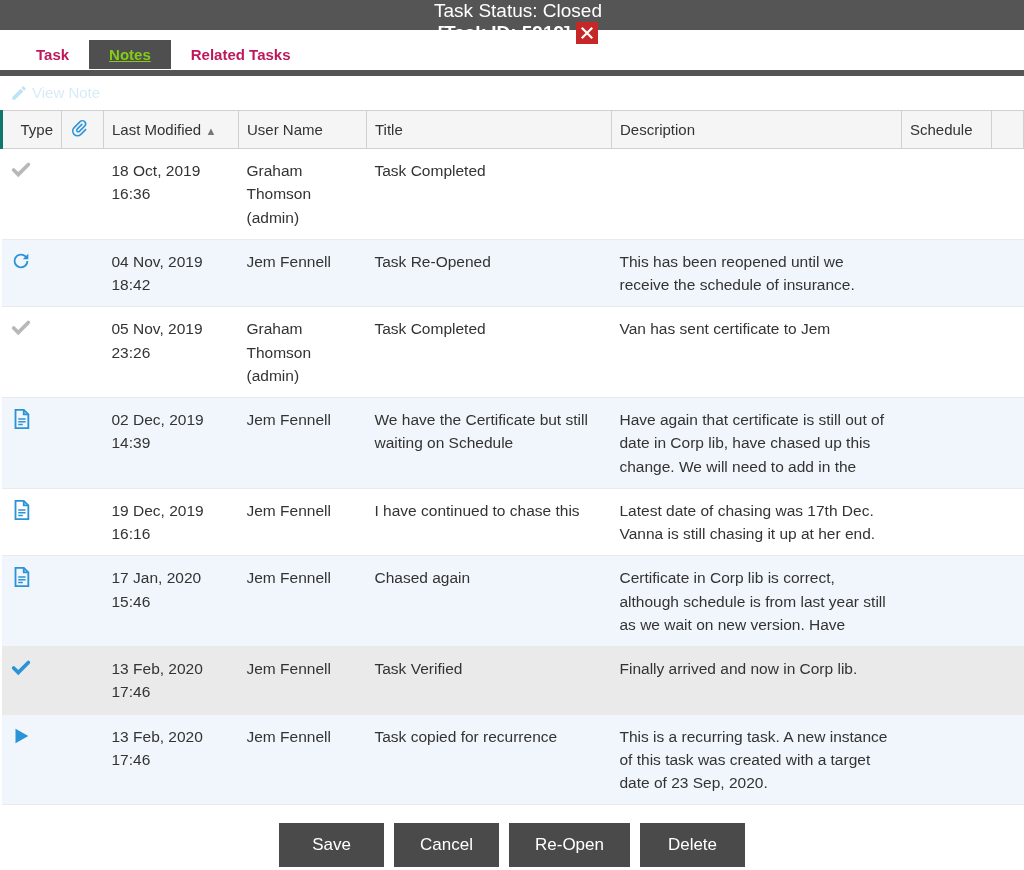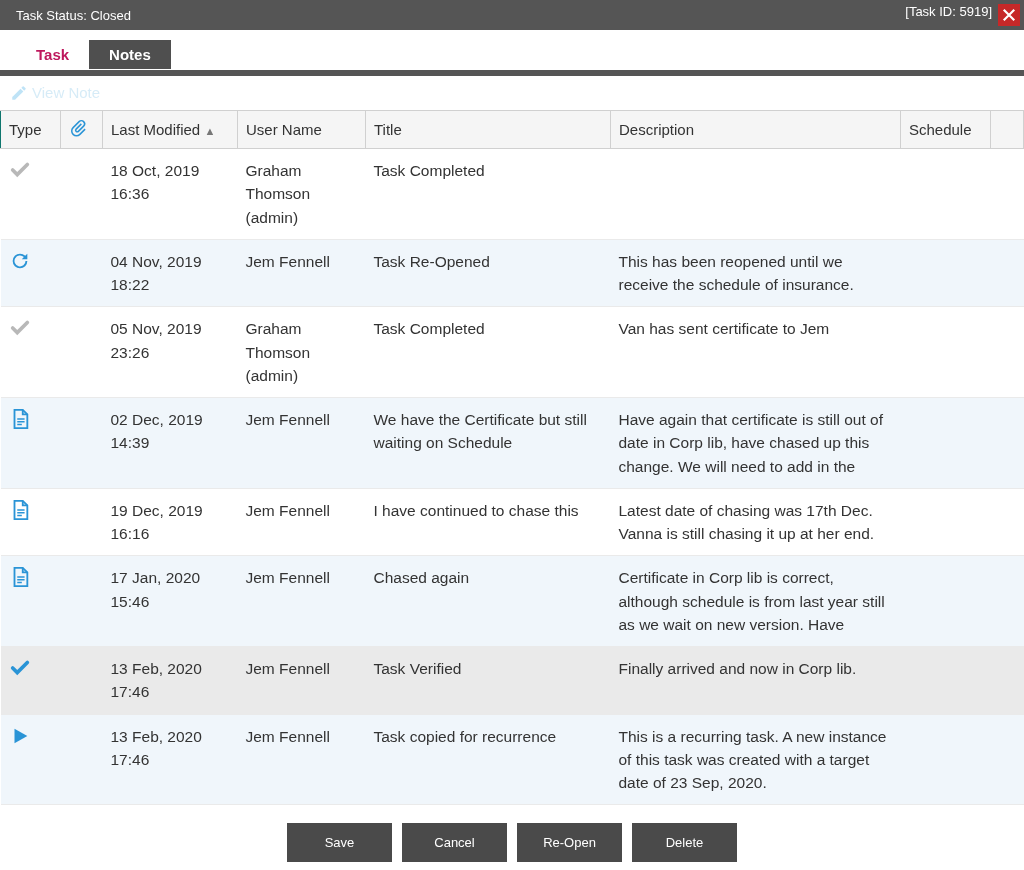--- a/index.html
+++ b/index.html
@@ -1,51 +1,51 @@
 <!DOCTYPE html>
 <html><head>
 <meta charset="utf-8">
 <style>
   * { box-sizing: border-box; margin: 0; padding: 0; }
   body { font-family: "Segoe UI", Arial, sans-serif; font-size: 15px; color: #333; width: 1024px; height: 870px; background: #fff; overflow: hidden; }
 
-  .titlebar { background: #555; color: #fff; height: 30px; display: flex; align-items: center; justify-content: space-between; font-size: 13px; padding: 0 4px 0 16px; }
-  .titlebar-right { display: flex; gap: 6px; }
+  .titlebar { background: #555; color: #fff; height: 30px; display: flex; align-items: center; justify-content: space-between; font-size: 19px; padding: 0 4px 0 16px; flex-direction: column; }
+  .titlebar-right { display: flex; gap: 6px; font-weight: bold; }
   .close-btn { width: 22px; height: 22px; background: #c62828; display: flex; align-items: center; justify-content: center; cursor: pointer; }
   .close-btn svg { width: 14px; height: 14px; }
 
   .tabs-bar { background: #fff; display: flex; align-items: center; height: 40px; padding: 8px 16px 0 16px; gap: 0; }
   .tab { padding: 6px 20px; font-weight: 600; color: #be185d; cursor: pointer; background: #fff; }
-  .tab.active { background: #4f4f4f; color: #ffffff; }
+  .tab.active { background: #4f4f4f; color: #84cc16; text-decoration: underline; }
   .tab-underline { height: 6px; background: #555; }
 
   .toolbar { display: flex; align-items: center; padding: 6px 10px; gap: 6px; height: 34px;}
   .toolbar .link { color: #bcdff2; font-size: 15px; cursor: default; display: flex; align-items: flex-start; gap: 4px; opacity: 0.6;}
   .toolbar svg { width: 18px; height: 18px; fill: #4fb3e8; opacity: 0.6;}
 
   .grid { width: 100%; border-collapse: collapse; table-layout: fixed; }
   .grid thead th { background: #f5f5f5; border-right: 1px solid #d0d0d0; border-top: 1px solid #d0d0d0; border-bottom: 1px solid #d0d0d0; padding: 8px 8px; text-align: left; font-weight: 400; color: #333; font-size: 15px; }
-  .grid thead th:first-child { border-left: 1px solid #0f766e;}
+  .grid thead th:first-child { border-left: 3px solid #0f766e; text-align: right;}
   .grid tbody td { padding: 10px 8px; vertical-align: top; border-bottom: 1px solid #eaeaea; font-size: 15.5px; line-height: 1.5; color: #333;}
   .grid tbody tr.alt { background: #f0f6fb; }
   .grid tbody tr.selected { background: #eaeaea; }
   .col-type { width: 60px; }
   .col-attach { width: 42px; text-align: center;}
   .col-date { width: 135px; margin-top: 10px; }
   .col-user { width: 128px; }
   .col-title { width: 245px; }
   .col-desc { width: 290px; }
   .col-exist { width: 90px; }
   .col-end  { width: auto;}
   .sort-arrow { font-size: 11px; color: #777; }
 
   .icon-cell svg { width: 22px; height: 22px; }
 
   .footer { display: flex; justify-content: center; gap: 10px; padding: 18px 0; }
-  .btn { background: #4a4a4a; color: #fff; border: none; padding: 12px 26px; font-size: 13px; cursor: pointer; min-width: 105px; }
+  .btn { background: #4a4a4a; color: #fff; border: none; padding: 12px 26px; font-size: 17px; cursor: pointer; min-width: 105px; }
 
   .attach-icon svg { width: 18px; height: 18px; fill: #2a94d6; }
 </style>
 </head>
 <body>
 
 <div class="titlebar">
   <span>Task Status: Closed</span>
   <div class="titlebar-right">
     <span>[Task ID: 5919]</span>
@@ -53,20 +53,21 @@
       <svg viewBox="0 0 16 16">
           <path d="M2 2 L14 14 M14 2 L2 14" stroke="#fff" stroke-width="2.5" fill="none"></path>
         </svg>
     </div>
   </div>
 </div>
 
 <div class="tabs-bar">
   <div class="tab">Task</div>
   <div class="tab active">Notes</div>
+  <div class="tab">Related Tasks</div>
 </div>
 <div class="tab-underline"></div>
 
 <div class="toolbar">
   <span class="link">
     <svg viewBox="0 0 24 24">
         <path d="M3 17.25V21h3.75L17.81 9.94l-3.75-3.75L3 17.25zM20.71 7.04a1 1 0 0 0 0-1.41l-2.34-2.34a1 1 0 0 0-1.41 0l-1.83 1.83 3.75 3.75 1.83-1.83z"></path>
       </svg>
     <span>View Note</span>
   </span>
@@ -103,21 +104,21 @@
         <td>Task Completed</td>
         <td></td>
         <td></td>
         <td></td>
       </tr>
       <tr class="alt">
         <td class="icon-cell"><svg viewBox="0 0 24 24">
             <path d="M12 4a8 8 0 108 8h-2a6 6 0 11-1.76-4.24L14 10h6V4l-2.34 2.34A7.97 7.97 0 0012 4z" fill="#2a94d6"></path>
           </svg></td>
         <td></td>
-        <td>04 Nov, 2019 18:22</td>
+        <td>04 Nov, 2019 18:42</td>
         <td>Jem Fennell</td>
         <td>Task Re-Opened</td>
         <td>This has been reopened until we receive the schedule of insurance.</td>
         <td></td>
         <td></td>
       </tr>
       <tr>
         <td class="icon-cell"><svg viewBox="0 0 24 24">
             <path d="M4 12l5 5L20 6" fill="none" stroke="#b8b8b8" stroke-width="4" stroke-linecap="round"></path>
           </svg></td>

